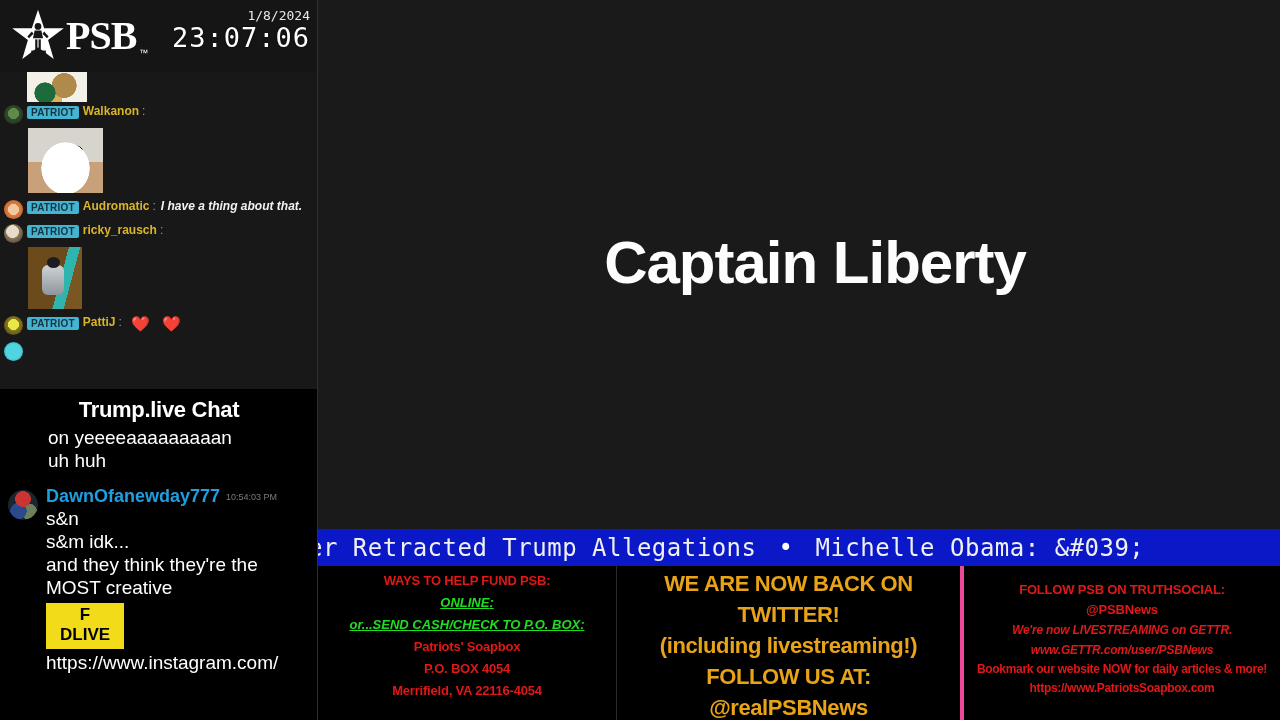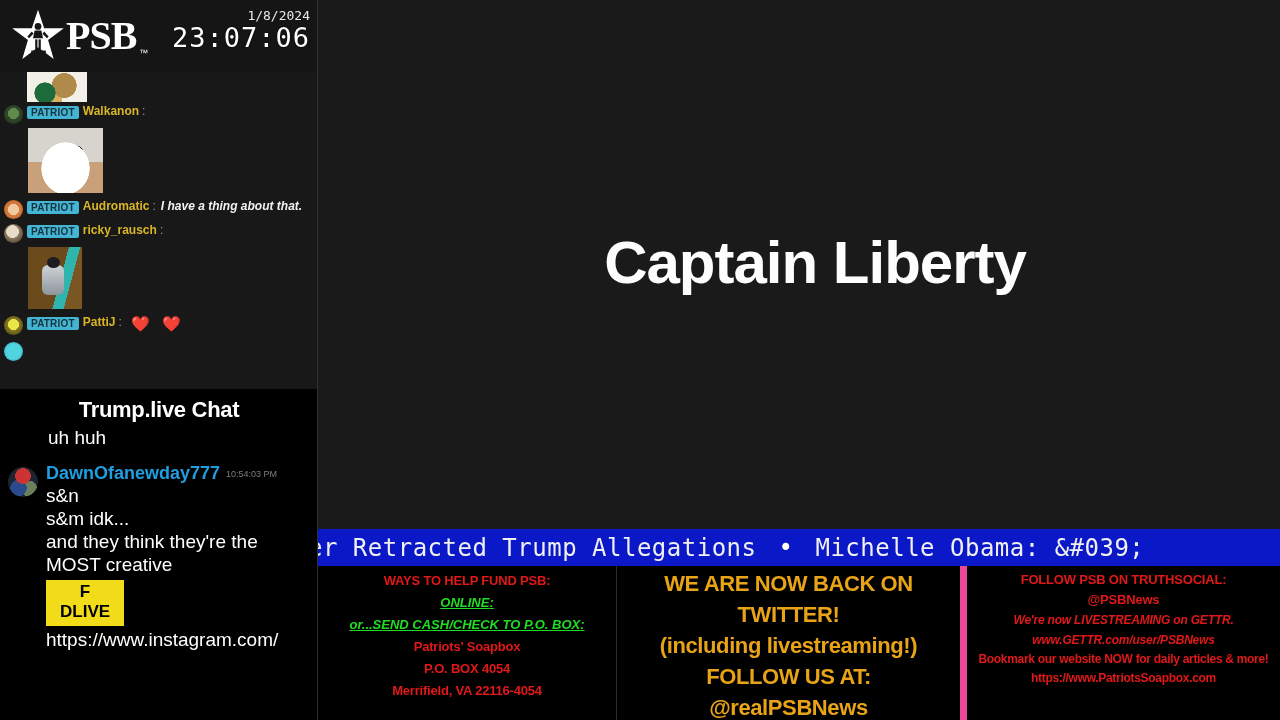--- a/index.html
+++ b/index.html
@@ -131,21 +131,21 @@
   .ticker-dot { color:#fff; padding:0 22px; }
 
   
   .banners {
     position:absolute; left:0; top:566px; width:962px; height:154px;
     background:#000; display:flex;
   }
   .bnr { position:relative; height:154px; overflow:hidden; text-align:center; }
   .bnr.left   { width:298px; padding-top:4px; }
   .bnr.mid    { width:344px; padding-top:2px; border-left:1px solid #2a2a2a; }
-  .bnr.right  { width:320px; padding-top:4px; border-left:7px solid #ec4899; }
+  .bnr.right  { width:320px; padding-top:14px; border-left:4px solid #ec4899; }
 
   .r-line  { color:#e01818; font-weight:bold; font-size:13px; line-height:22px; letter-spacing:-.2px; }
   .g-line  { color:#21dd21; font-weight:bold; font-style:italic; text-decoration:underline; font-size:13px; line-height:22px; }
   .o-line  { color:#e8a317; font-weight:bold; font-size:22px; line-height:31px; letter-spacing:-.4px; }
   .rr-line { color:#e01818; font-weight:bold; font-size:13px; line-height:20px; letter-spacing:-.2px; }
   .rr-italic { color:#e01818; font-weight:bold; font-style:italic; font-size:12px; line-height:20px; letter-spacing:-.2px; }
   .rr-small { color:#e01818; font-weight:bold; font-size:12px; line-height:19px; letter-spacing:-.3px; }
 
   .divider-v {
     position:absolute; left:317px; top:0; width:1px; height:720px;
@@ -247,20 +247,21 @@
       </div>
 
       <div class="msg" style="padding-top:4px;">
         <span class="avatar" style="background:radial-gradient(circle at 50% 50%, #4fd4e0 0 55%, #1d7e8c 100%);"></span>
       </div>
     </div>
 
     <div class="vaughn">
       <div class="vaughn-title">Trump.live Chat</div>
 
+      <div class="cap-line">on yeeeeaaaaaaaaan</div>
       <div class="cap-line">uh huh</div>
 
       <div class="v-msg">
         <span class="v-avatar" style="background:
                 radial-gradient(circle at 50% 30%, #c33 0 30%, transparent 31%),
                 radial-gradient(circle at 35% 70%, #2b4a8c 0 28%, transparent 29%),
                 radial-gradient(circle at 70% 72%, #6a7f5a 0 26%, transparent 27%),
                 #1b2430;"></span>
         <span class="v-body">
           <div>

